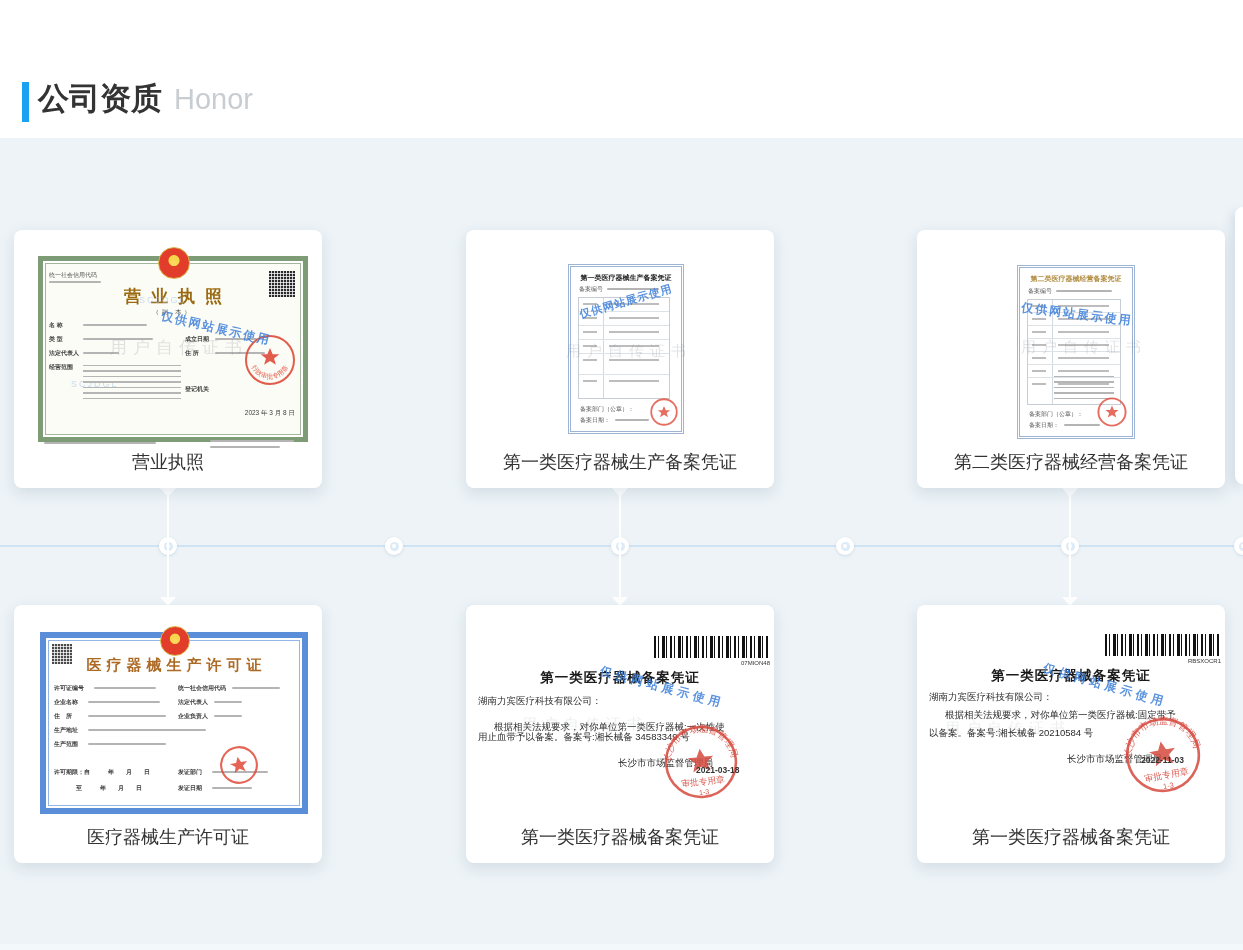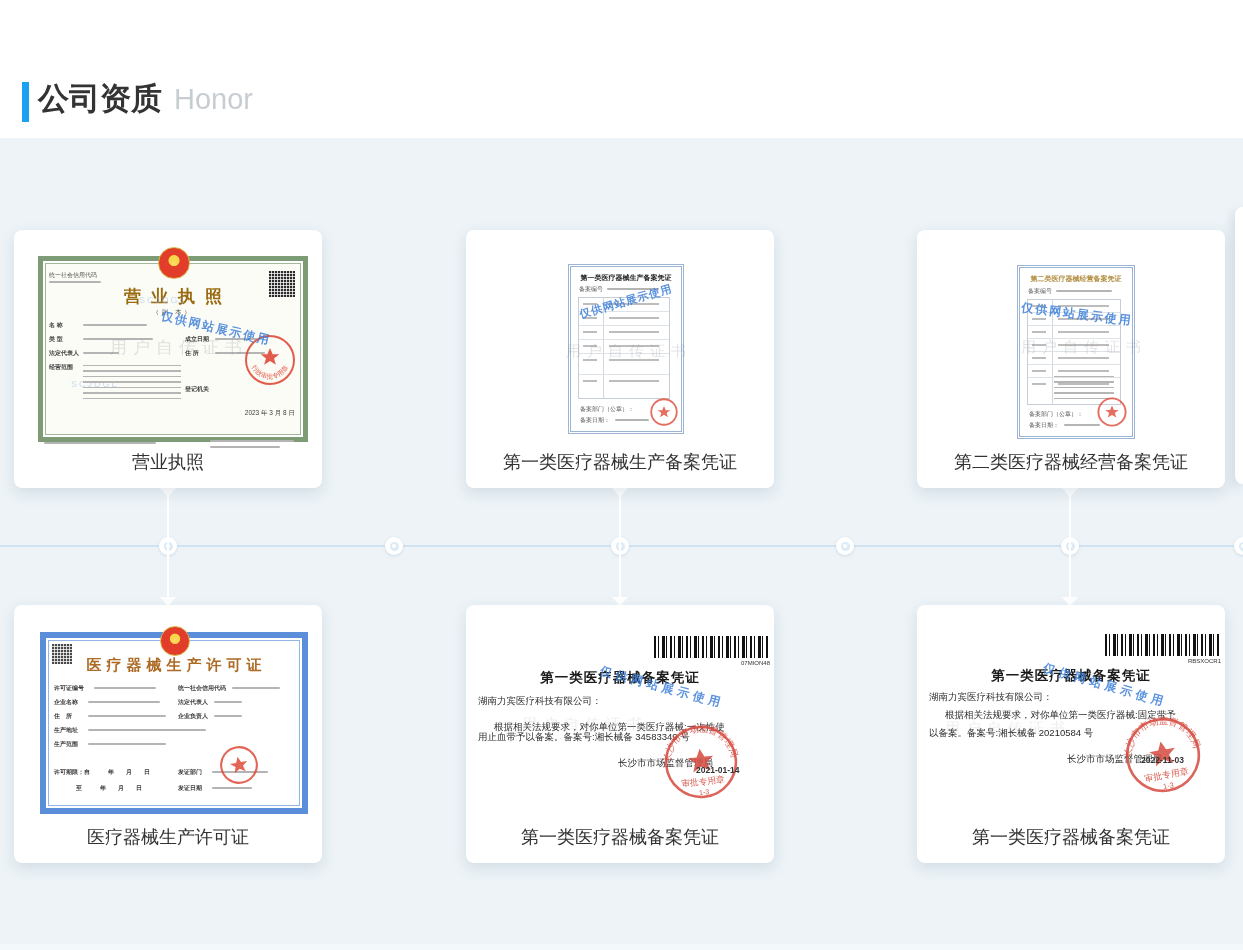--- a/index.html
+++ b/index.html
@@ -262,21 +262,21 @@
     <svg class="seal" style="left:196px;top:118px;transform:rotate(-6deg)" width="78" height="78" viewBox="0 0 76 76">
       <circle cx="38" cy="38" r="34" fill="none" stroke="#d5493e" stroke-width="2.5" opacity=".85"></circle>
       <path id="a5" d="M 9,46 A 30 30 0 1 1 67,46" fill="none"></path>
       <text font-size="9" fill="#d5493e" opacity=".85">
         <textPath href="#a5" startOffset="10%">长沙市市场监督管理局</textPath>
       </text>
       <polygon points="38,25 41.8,33.1 50.4,33.1 43.7,38.6 46.5,47.4 38,42.3 29.5,47.4 32.3,38.6 25.6,33.1 34.2,33.1" fill="#d5493e" opacity=".85"></polygon>
       <text x="38" y="60" text-anchor="middle" font-size="8.5" fill="#d5493e" opacity=".9">审批专用章</text>
       <text x="38" y="70" text-anchor="middle" font-size="7" fill="#d5493e" opacity=".9">1-3</text>
     </svg>
-    <div class="over-date" style="left:230px;top:160px">2021-01-14</div>
+    <div class="over-date" style="left:230px;top:160px">2021-03-18</div>
     <div class="wm-blue" style="left:132px;top:74px;font-size:12px;letter-spacing:4px;transform:rotate(15deg)">仅供网站展示使用</div>
     <div class="wm-gray" style="left:56px;top:110px;font-size:15px;opacity:.14">用户自传证书</div>
     <div class="caption">第一类医疗器械备案凭证</div>
   </div>
 
   <div class="card" style="left:917px;top:467px">
     <div class="barcode" style="left:188px;top:29px;width:116px;height:22px"></div>
     <div class="code-lbl" style="left:188px;top:53px;width:116px">RBSXOCR1</div>
     <div class="doc-title" style="top:62px">第一类医疗器械备案凭证</div>
     <div class="doc-line" style="left:12px;top:86px">湖南力宾医疗科技有限公司：</div>

